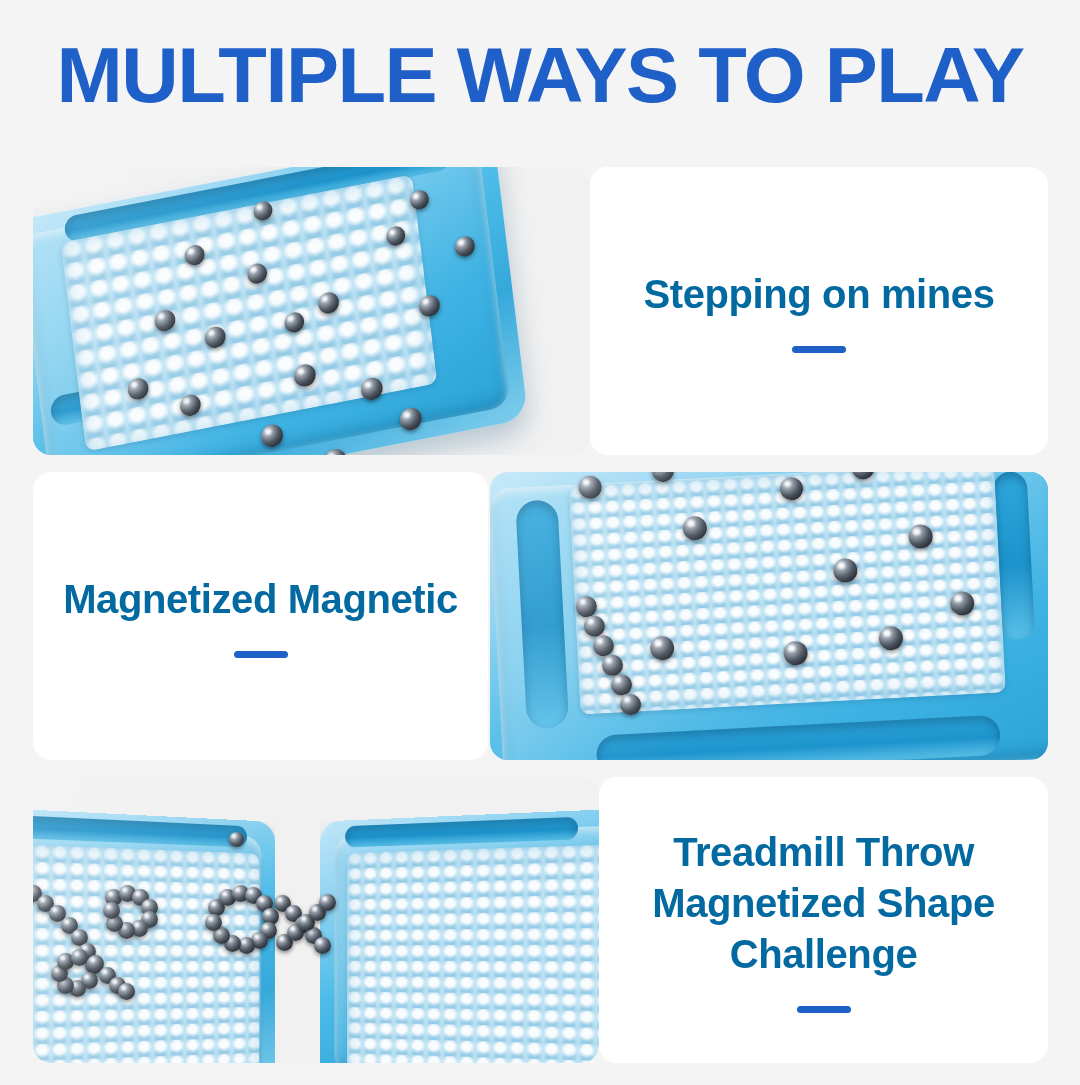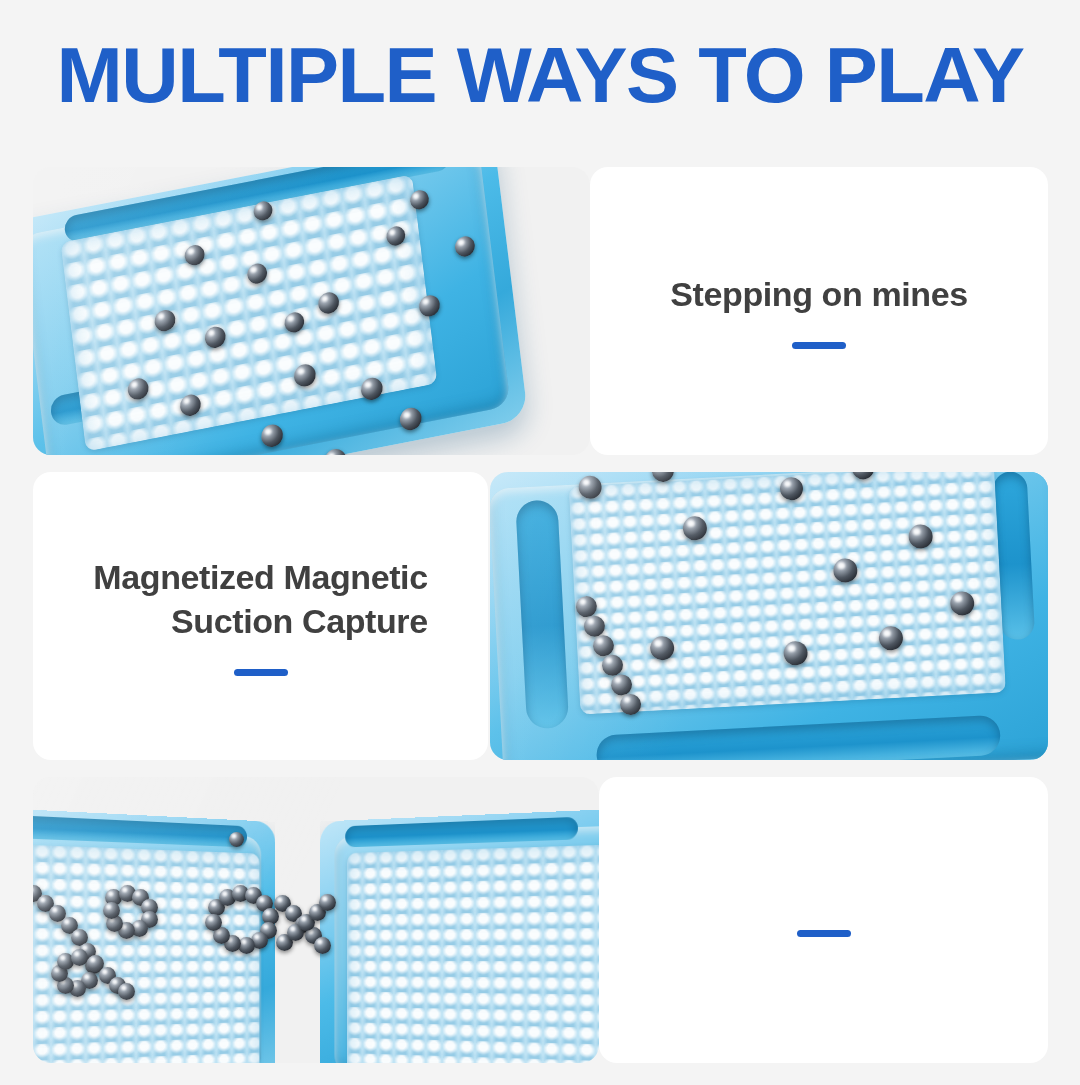--- a/index.html
+++ b/index.html
@@ -35,25 +35,25 @@
     overflow: hidden;
   }
   .text-card {
     background: #ffffff;
     display: flex;
     flex-direction: column;
     align-items: center;
     justify-content: center;
   }
   .caption {
-    color: #404040;
+    color: #0369a1;
     font-weight: 700;
-    font-size: 34px;
+    font-size: 40px;
     line-height: 1.28;
-    text-align: right;
+    text-align: center;
     letter-spacing: -0.4px;
     padding: 0 26px;
   }
   .underline {
     width: 54px;
     height: 7px;
     border-radius: 4px;
     background: #1f5fc8;
     margin-top: 26px;
   }
@@ -216,21 +216,20 @@
 <div class="card text-card" id="row1-text">
   <div class="caption">
       <div>Stepping on mines</div>
     </div>
   <div class="underline"></div>
 </div>
 
 <div class="card text-card" id="row2-text">
   <div class="caption">
       <div>Magnetized Magnetic</div>
-      <div>Suction Capture</div>
     </div>
   <div class="underline"></div>
 </div>
 
 <div class="card" id="row2-image">
   <div class="photo" id="scene2">
     <div class="board-wrap">
       <div class="board-base"></div>
       <div class="board-rim"></div>
       <div class="channel ch-left"></div>
@@ -326,14 +325,19 @@
         <div class="ball" style="left: 265px; top: 137px; width: 17px; height: 17px;"></div>
         <div class="ball" style="left: 276px; top: 127px; width: 17px; height: 17px;"></div>
         <div class="ball" style="left: 286px; top: 117px; width: 17px; height: 17px;"></div>
         <div class="ball" style="left: 196px; top: 55px; width: 15px; height: 15px;"></div>
       </div>
     <div class="card-gloss"></div>
   </div>
 </div>
 
 <div class="card text-card" id="row3-text">
+  <div class="caption">
+      <div>Treadmill Throw</div>
+      <div>Magnetized Shape</div>
+      <div>Challenge</div>
+    </div>
   <div class="underline"></div>
 </div>
 
 </body></html>

